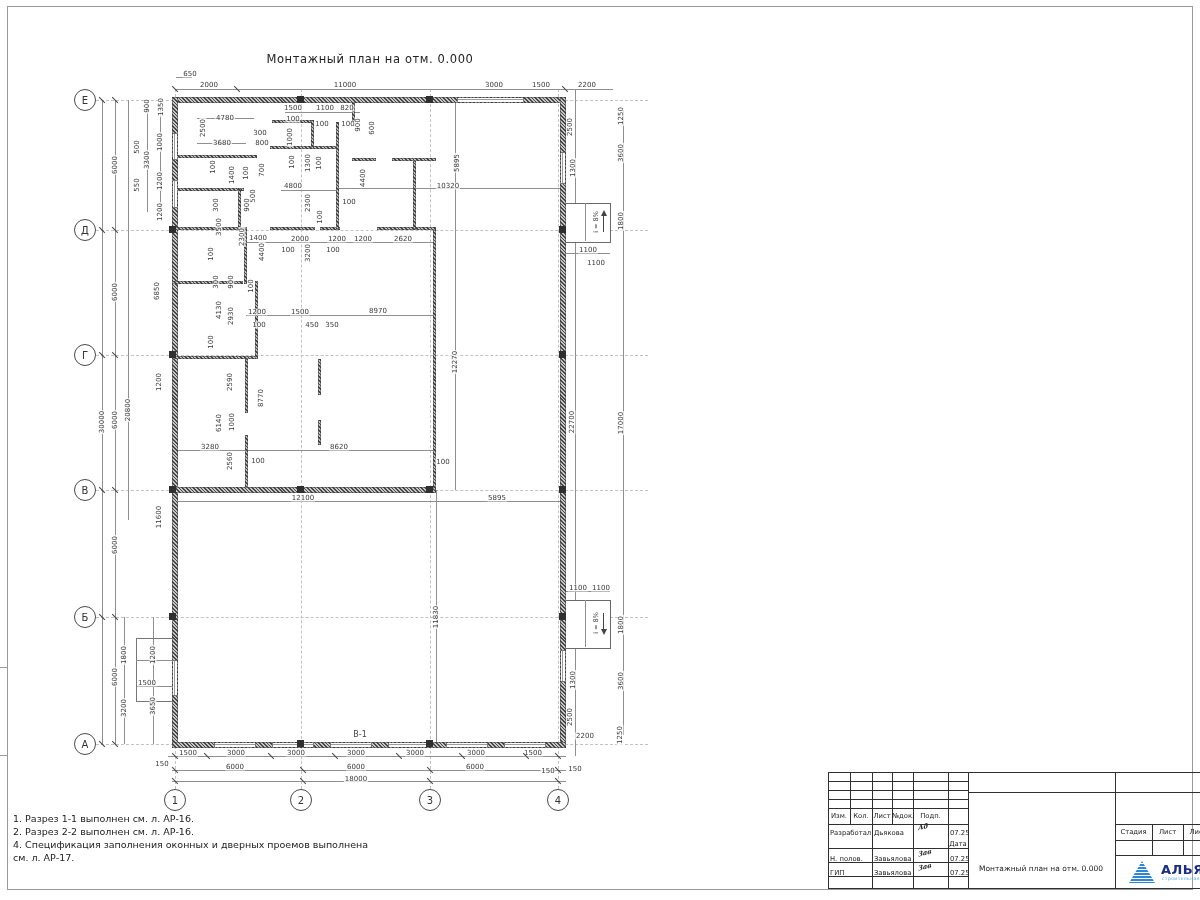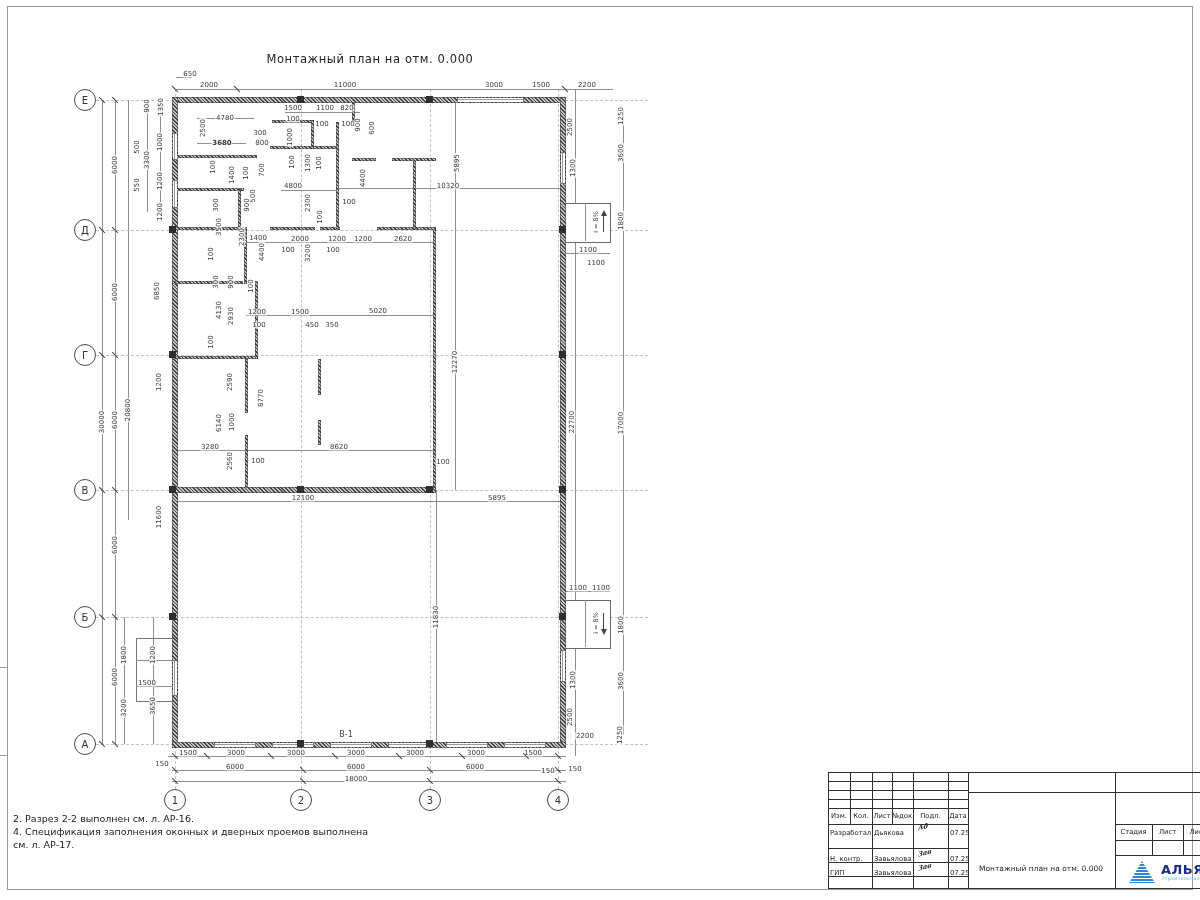--- a/index.html
+++ b/index.html
@@ -257,21 +257,21 @@
       <span class="dim" style="left: 476px; top: 753px;">3000</span>
       <span class="dim" style="left: 533px; top: 753px;">1500</span>
       <span class="dim" style="left: 162px; top: 764px;">150</span>
       <span class="dim" style="left: 548px; top: 771px;">150</span>
       <span class="dim" style="left: 235px; top: 767px;">6000</span>
       <span class="dim" style="left: 356px; top: 767px;">6000</span>
       <span class="dim" style="left: 475px; top: 767px;">6000</span>
       <span class="dim" style="left: 356px; top: 779px;">18000</span>
       <span class="dim" style="left: 225px; top: 118px;">4780</span>
       <span class="dim v" style="left: 203px; top: 128px;">2500</span>
-      <span class="dim" style="left: 222px; top: 143px; font-weight: bold;">3680</span>
+      <span class="dim" style="left: 222px; top: 143px;">3680</span>
       <span class="dim" style="left: 260px; top: 133px;">300</span>
       <span class="dim" style="left: 262px; top: 143px;">800</span>
       <span class="dim v" style="left: 213px; top: 167px;">100</span>
       <span class="dim v" style="left: 232px; top: 175px;">1400</span>
       <span class="dim v" style="left: 246px; top: 173px;">100</span>
       <span class="dim v" style="left: 262px; top: 170px;">700</span>
       <span class="dim v" style="left: 253px; top: 196px;">500</span>
       <span class="dim v" style="left: 247px; top: 205px;">900</span>
       <span class="dim v" style="left: 216px; top: 205px;">300</span>
       <span class="dim v" style="left: 219px; top: 227px;">3500</span>
@@ -282,21 +282,21 @@
       <span class="dim v" style="left: 231px; top: 282px;">900</span>
       <span class="dim v" style="left: 251px; top: 286px;">100</span>
       <span class="dim v" style="left: 262px; top: 252px;">4400</span>
       <span class="dim v" style="left: 219px; top: 310px;">4130</span>
       <span class="dim v" style="left: 231px; top: 316px;">2930</span>
       <span class="dim" style="left: 257px; top: 312px;">1200</span>
       <span class="dim" style="left: 259px; top: 325px;">100</span>
       <span class="dim" style="left: 300px; top: 312px;">1500</span>
       <span class="dim" style="left: 312px; top: 325px;">450</span>
       <span class="dim" style="left: 332px; top: 325px;">350</span>
-      <span class="dim" style="left: 378px; top: 311px;">5020</span>
+      <span class="dim" style="left: 378px; top: 311px;">8970</span>
       <span class="dim v" style="left: 211px; top: 342px;">100</span>
       <span class="dim v" style="left: 230px; top: 382px;">2590</span>
       <span class="dim v" style="left: 261px; top: 398px;">8770</span>
       <span class="dim v" style="left: 219px; top: 423px;">6140</span>
       <span class="dim v" style="left: 232px; top: 422px;">1000</span>
       <span class="dim" style="left: 210px; top: 447px;">3280</span>
       <span class="dim" style="left: 339px; top: 447px;">8620</span>
       <span class="dim v" style="left: 230px; top: 461px;">2560</span>
       <span class="dim" style="left: 258px; top: 461px;">100</span>
       <span class="dim" style="left: 443px; top: 462px;">100</span>
@@ -353,23 +353,24 @@
       <div class="tk" style="left: 115px; top: 490px;"></div>
       <div class="tk" style="left: 102px; top: 617px;"></div>
       <div class="tk" style="left: 115px; top: 617px;"></div>
       <div class="tk" style="left: 102px; top: 744px;"></div>
       <div class="tk" style="left: 115px; top: 744px;"></div>
       <div class="tk" style="left: 175px; top: 89px;"></div>
       <div class="tk" style="left: 237px; top: 89px;"></div>
       <div class="tk" style="left: 565px; top: 89px;"></div>
     </div>
 
-  <div id="plan-label" style="left:346px;top:734px;">В-1</div>
+  <div id="plan-label" style="left:360px;top:734px;">В-1</div>
 
   <div id="notes">
+      <div>1. Разрез 1-1 выполнен см. л. АР-16.</div>
       <div>2. Разрез 2-2 выполнен см. л. АР-16.</div>
       <div>4. Спецификация заполнения оконных и дверных проемов выполнена</div>
       <div>см. л. АР-17.</div>
     </div>
 
   <div style="position:absolute;left:828px;top:772px;width:372px;height:118px;">
 
     <div class="tb-line" style="left:0;top:0;width:372px;height:1.4px;"></div>
     <div class="tb-line" style="left:0;top:116px;width:372px;height:1.4px;"></div>
     <div class="tb-line" style="left:0;top:0;width:1.4px;height:117px;"></div>
@@ -389,32 +390,32 @@
     <div class="tb-line" style="left:64px;top:0;width:0.8px;height:52px;"></div>
     <div class="tb-line" style="left:85px;top:0;width:0.8px;height:117px;"></div>
     <div class="tb-line" style="left:120px;top:0;width:0.8px;height:117px;"></div>
 
     <div id="tb-header" style="position:absolute;left:0;top:36px;width:140px;height:16px;">
         <span style="left: 0px; width: 22px;">Изм.</span>
         <span style="left: 22px; width: 22px;">Кол.</span>
         <span style="left: 44px; width: 20px;">Лист</span>
         <span style="left: 64px; width: 21px;">№док.</span>
         <span style="left: 85px; width: 35px;">Подп.</span>
-        <span style="left: 120px; width: 20px;">Дата</span>
+        <span style="left: 120px; width: 20px; margin-top: 28px;">Дата</span>
       </div>
 
     <div id="tb-rows" style="position:absolute;left:0;top:52px;width:140px;height:56px;">
         <div class="tb-row">
       <span class="tb-role">Разработал</span>
       <span class="tb-name">Дьякова</span>
       <span class="tb-sig">Ад</span>
       <span class="tb-date">07.25</span>
     </div>
         <div class="tb-row">
-      <span class="tb-role">Н. контр.</span>
+      <span class="tb-role">Н. полов.</span>
       <span class="tb-name">Завьялова</span>
       <span class="tb-sig">Зав</span>
       <span class="tb-date">07.25</span>
     </div>
         <div class="tb-row">
       <span class="tb-role">ГИП</span>
       <span class="tb-name">Завьялова</span>
       <span class="tb-sig">Зав</span>
       <span class="tb-date">07.25</span>
     </div>

